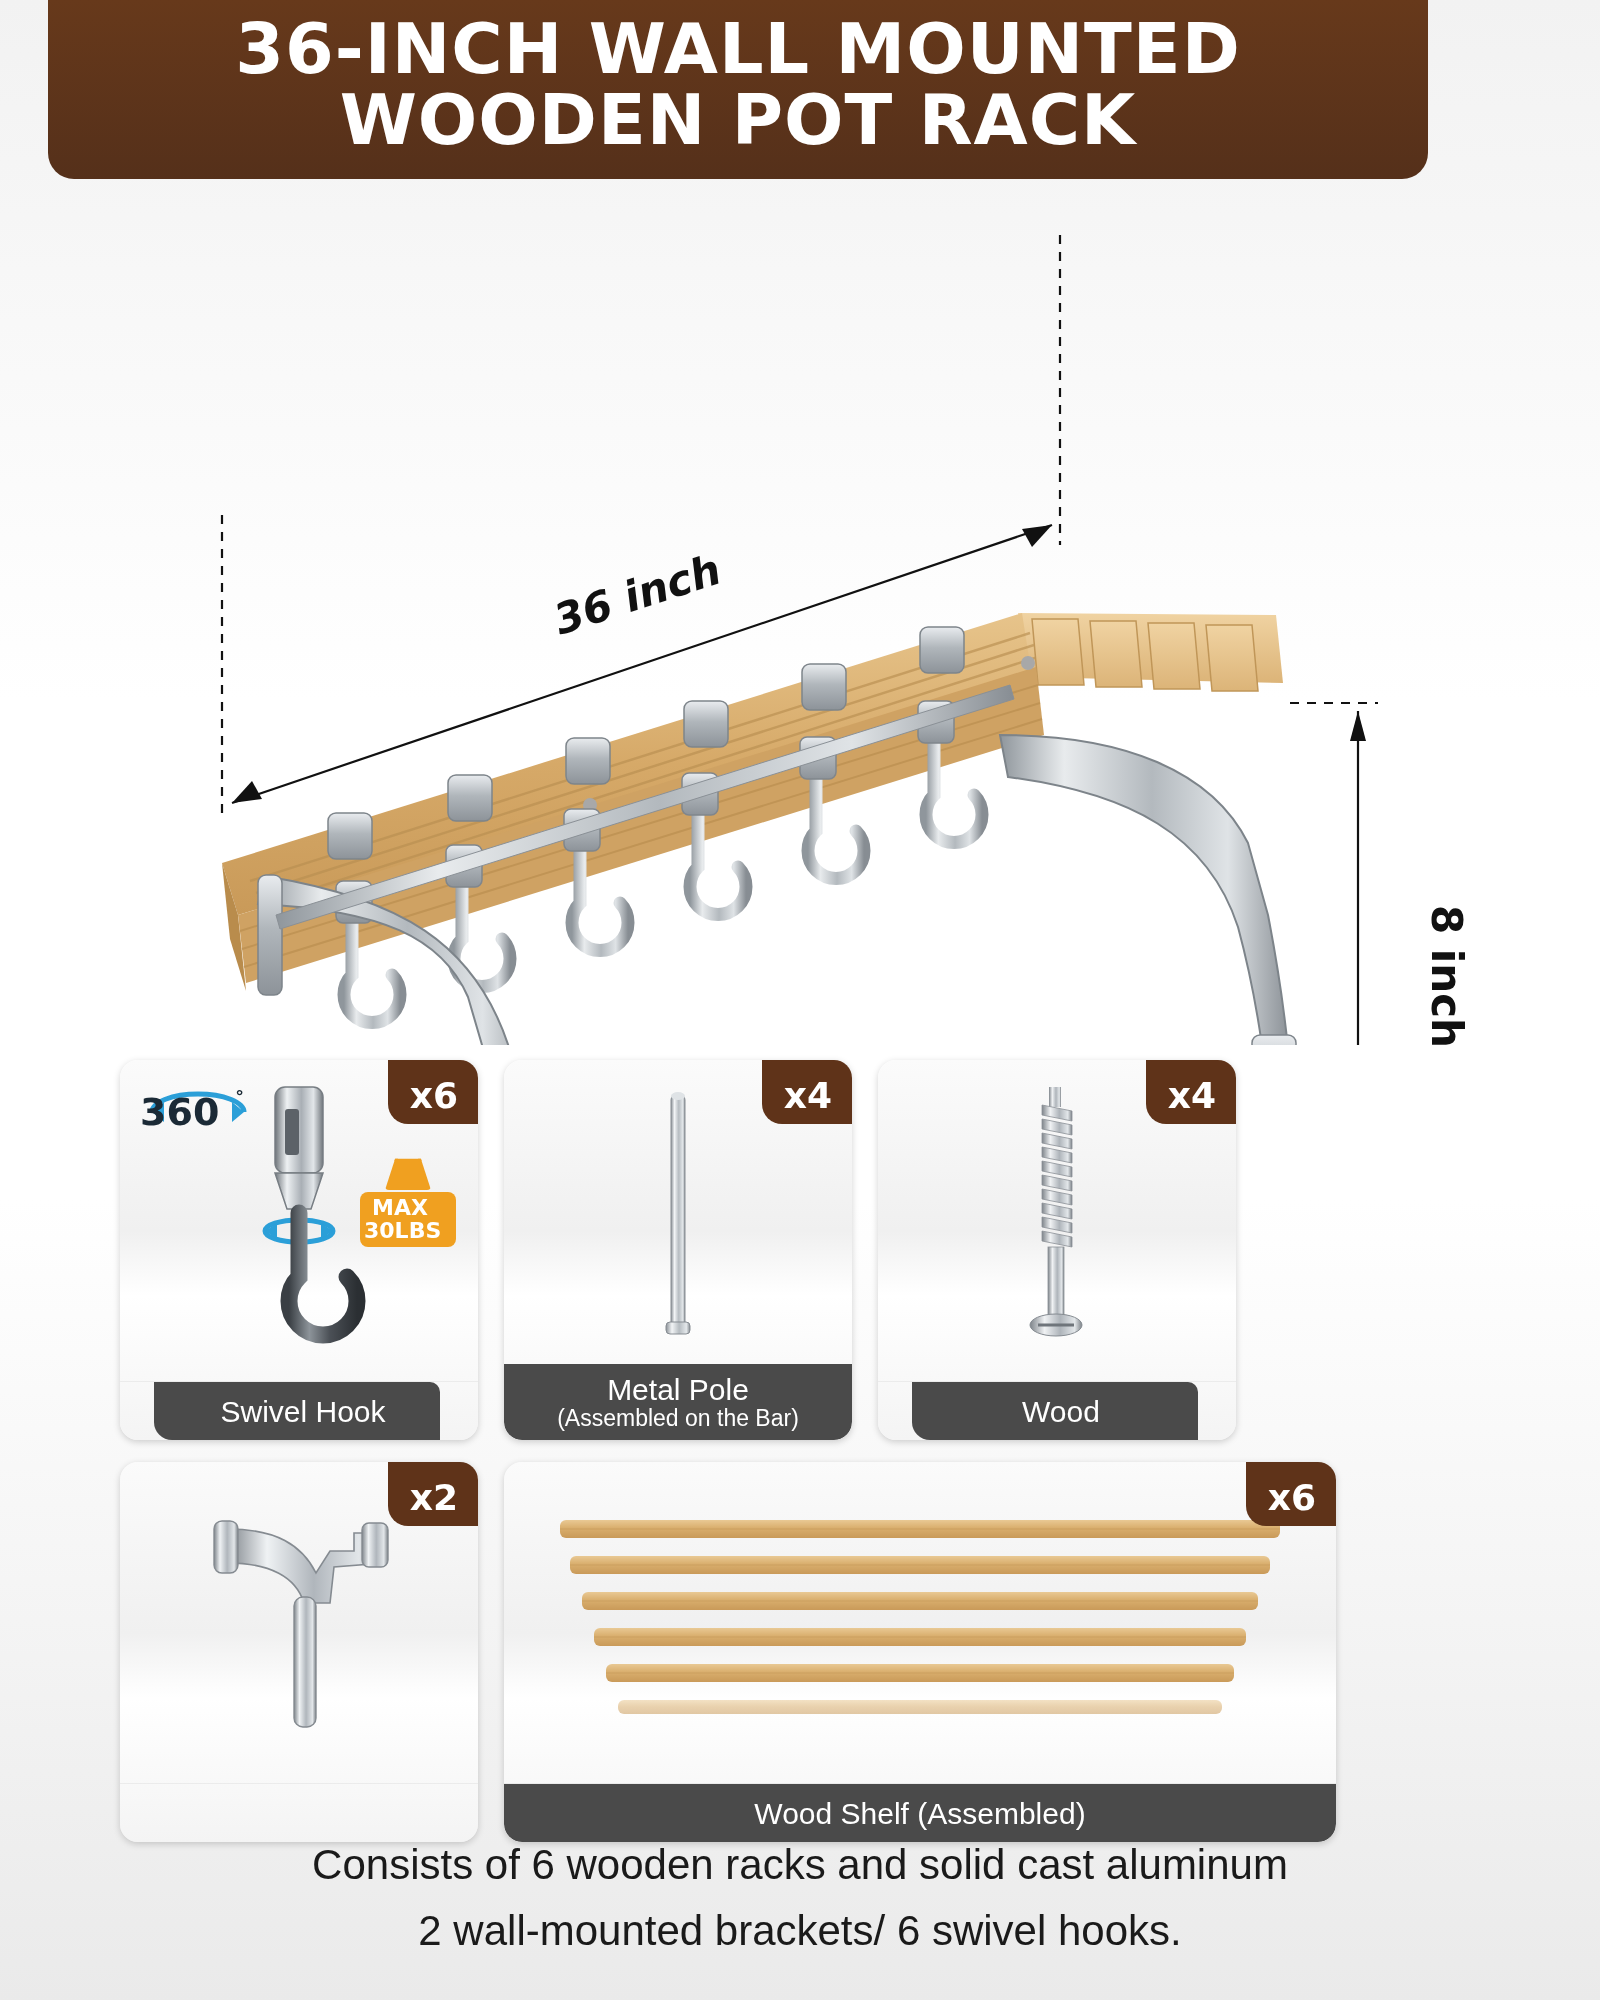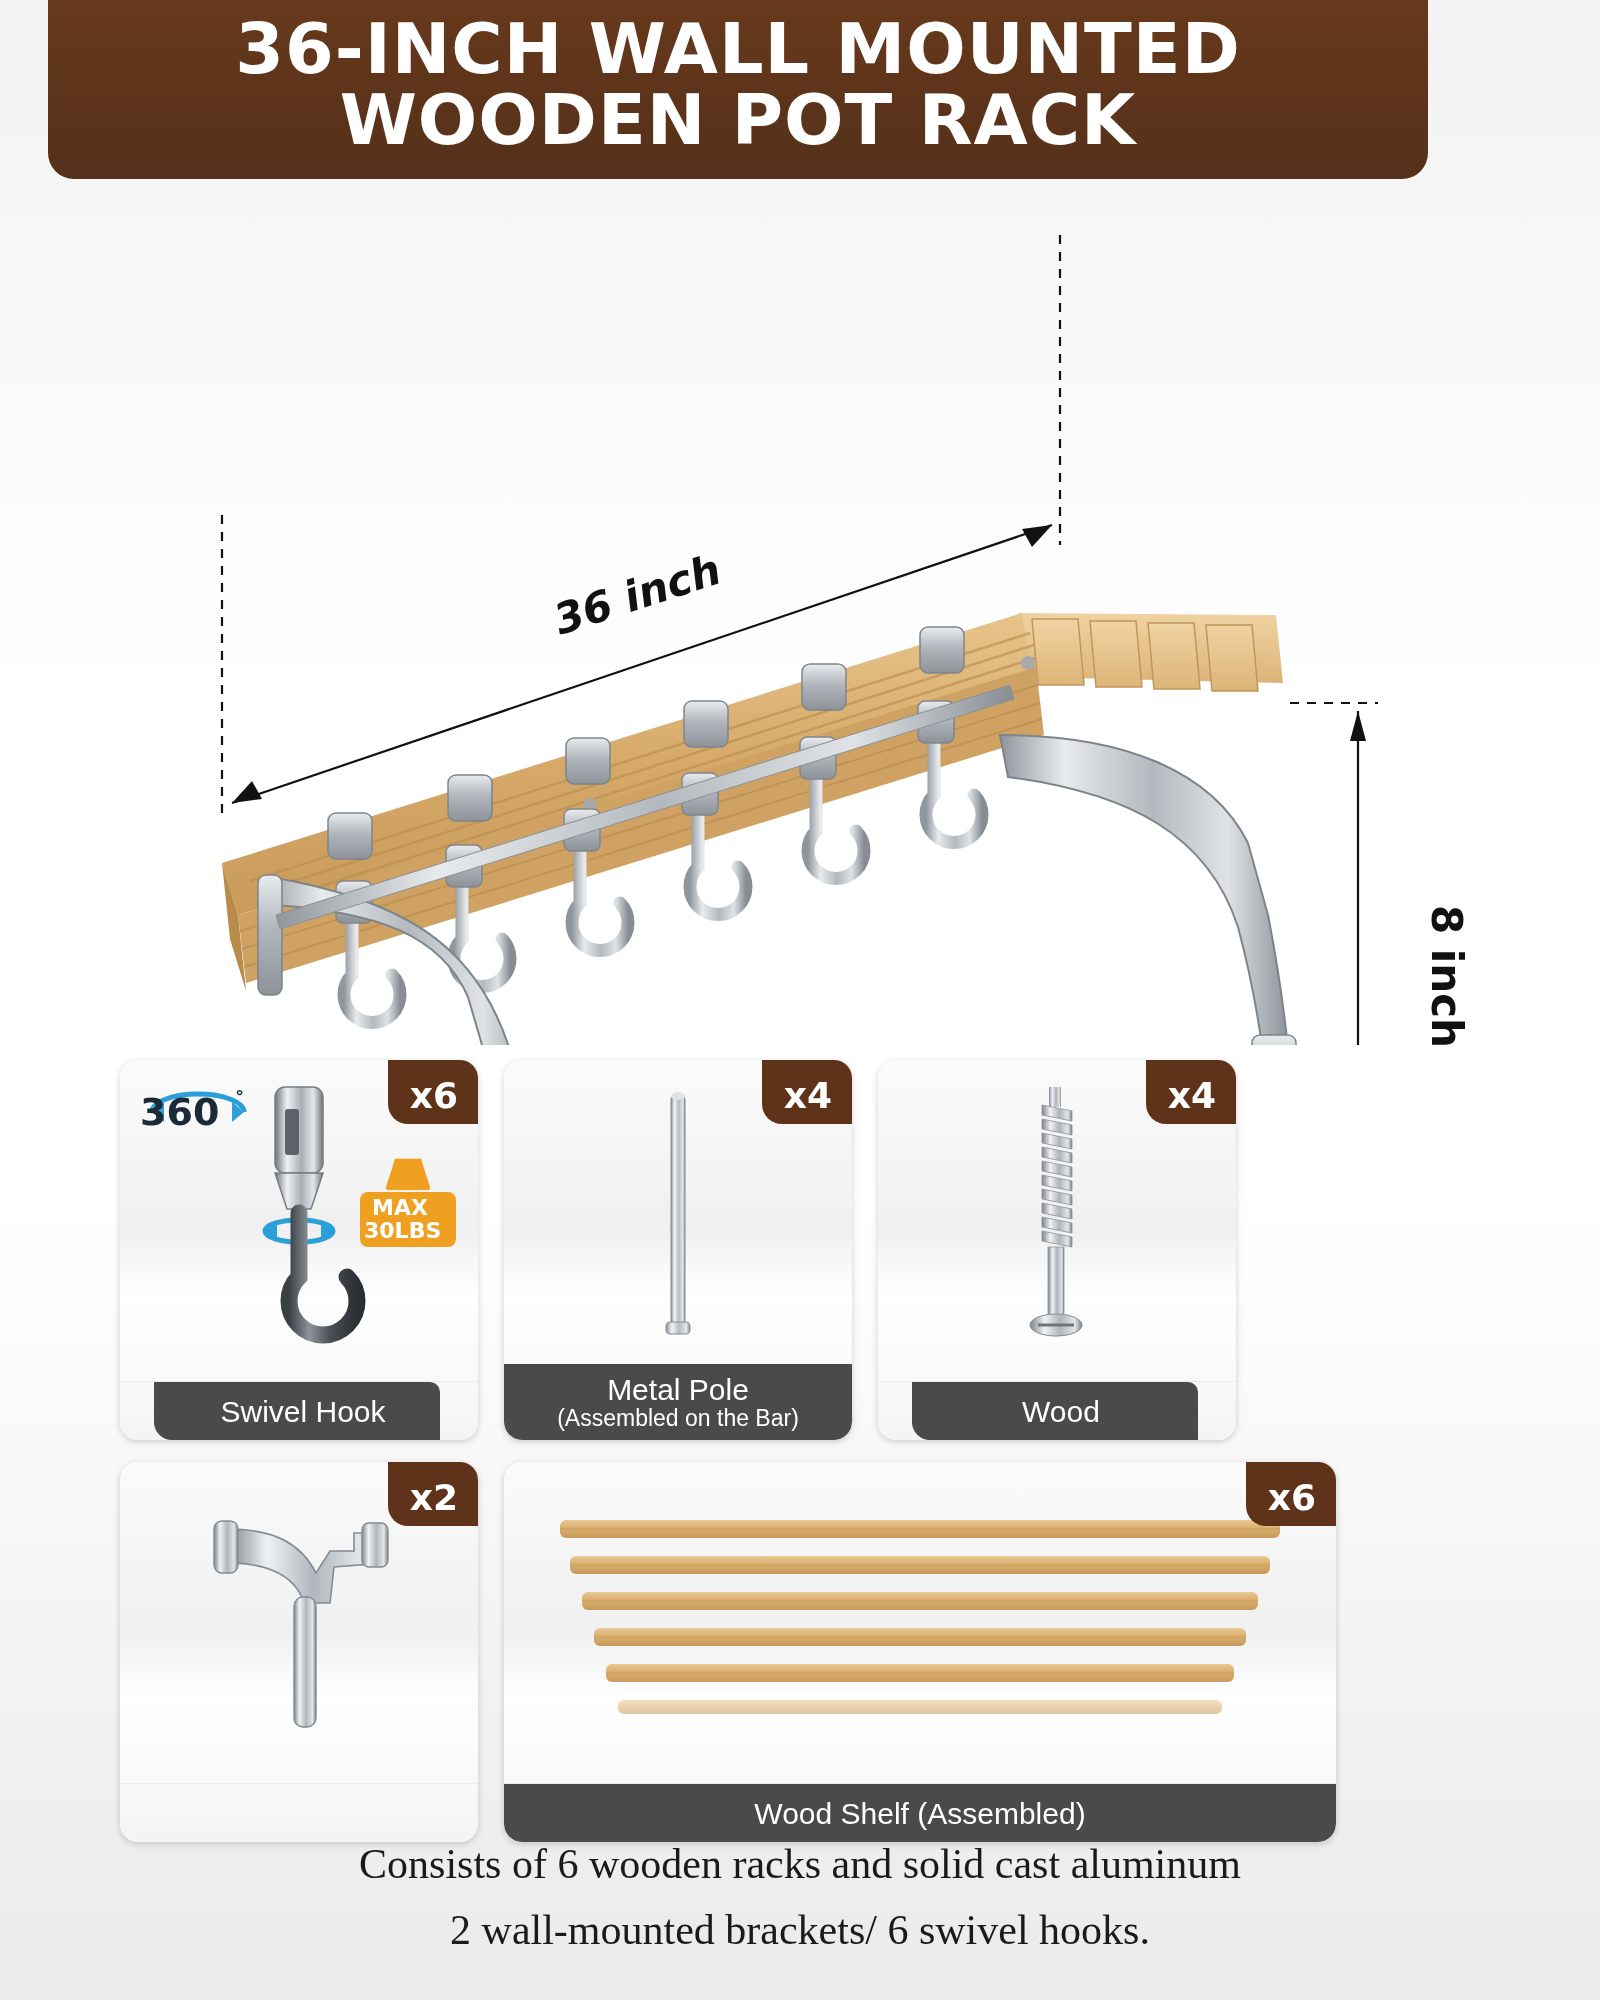--- a/index.html
+++ b/index.html
@@ -189,21 +189,21 @@
   
   .footer-caption {
     position: absolute;
     left: 0;
     right: 0;
     bottom: 44px;
     text-align: center;
     font-size: 42px;
     line-height: 1.22;
     color: #1a1a1a;
-    font-family: Liberation Serif, serif;
+    font-family: Liberation Sans, sans-serif;
     padding: 0 60px;
   }
   .footer-caption .l2 { display: block; margin-top: 15px; }
 </style>
 </head>
 <body>
 
 <div class="header-banner">
   <div class="header-title">
     <span>36-INCH WALL MOUNTED</span>

